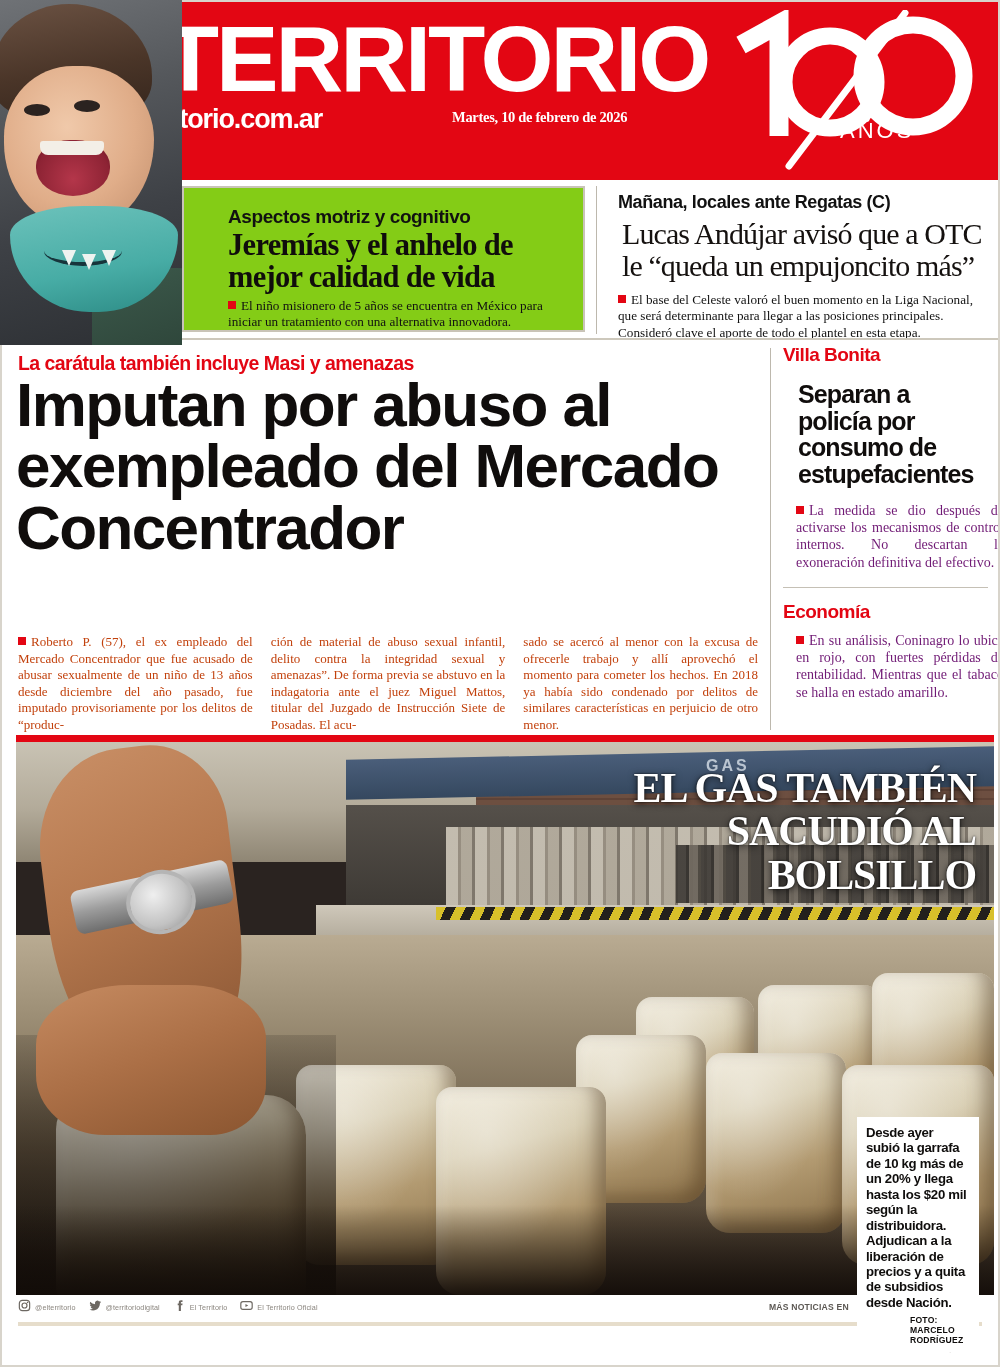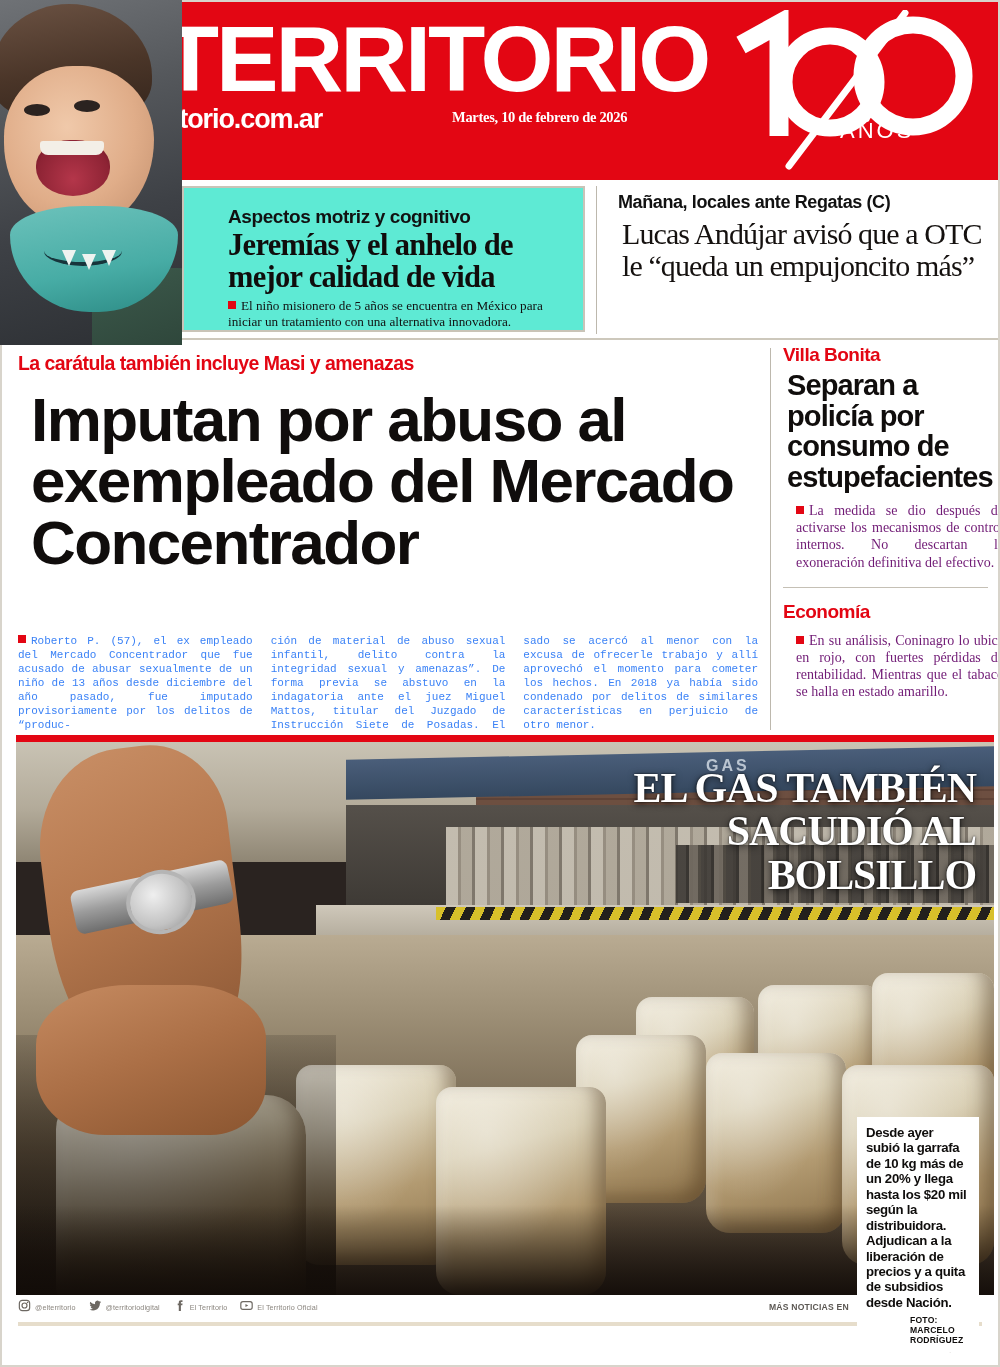--- a/index.html
+++ b/index.html
@@ -98,21 +98,21 @@
   .child-photo .shoulder{
     position:absolute;left:92px;top:268px;width:110px;height:90px;
     background:linear-gradient(160deg,#3d5a4c 0%,#2c4338 100%);
     border-radius:38% 22% 10% 10%;
   }
 
   
   .teaser-row{position:absolute;left:0;top:180px;width:1000px;height:160px;background:#fff;}
   .teaser-left{
     position:absolute;left:182px;top:6px;width:403px;height:146px;
-    border:2px solid #c9c4b8;background:#5eead4;box-sizing:border-box;
+    border:2px solid #c9c4b8;background:#84cc16;box-sizing:border-box;
   }
   .teaser-left .kicker{
     position:absolute;left:44px;top:18px;
     font-weight:bold;font-size:19px;color:#111;letter-spacing:-0.4px;
   }
   .teaser-left h2{
     position:absolute;left:44px;top:42px;width:350px;margin:0;
     font-family:"Liberation Serif", serif;
     font-weight:bold;font-size:30.5px;line-height:1.04;color:#100d0c;
     letter-spacing:-0.7px;
@@ -146,45 +146,45 @@
   .vdiv-top{position:absolute;left:596px;top:186px;width:1px;height:148px;background:#bdb8ad;}
   .hrule-top{position:absolute;left:0;top:338px;width:1000px;height:2px;background:#cdc8bc;}
 
   
   .lead-story{position:absolute;left:0;top:344px;width:770px;height:390px;}
   .lead-story .kicker{
     position:absolute;left:18px;top:8px;
     font-weight:bold;font-size:19.5px;color:#e30613;letter-spacing:-0.55px;
   }
   .lead-story h1{
-    position:absolute;left:16px;top:30px;width:748px;margin:15px;
+    position:absolute;left:16px;top:30px;width:748px;margin:0;
     font-family:"Liberation Sans", sans-serif;
     font-weight:bold;font-size:62px;line-height:0.99;color:#100d0c;
     letter-spacing:-1.6px;
   }
   .lead-cols{
     position:absolute;left:18px;top:290px;width:740px;height:90px;
     display:flex;gap:18px;
   }
   .lead-cols .col{
     width:236px;
-    font-family:Liberation Mono, monospace;
-    font-size:11px;line-height:1.275;color:#3b82f6;text-align:justify;
+    font-family:Liberation Serif, serif;
+    font-size:13px;line-height:1.275;color:#c2410c;text-align:justify;
   }
   .vdiv-main{position:absolute;left:770px;top:348px;width:1px;height:382px;background:#bdb8ad;}
 
   
   .sidebar{position:absolute;left:783px;top:344px;width:212px;height:390px;}
   .sb-item{position:relative;}
   .sb-item .kicker{
     font-weight:bold;font-size:19px;color:#e30613;letter-spacing:-0.5px;margin:0 0 3px 0;
   }
   .sb-item h3{
-    margin:4px;font-family:"Liberation Sans", sans-serif;
-    font-weight:bold;font-size:29px;line-height:1.06;color:#100d0c;letter-spacing:-0.9px;
+    margin:15px;font-family:"Liberation Sans", sans-serif;
+    font-weight:bold;font-size:25px;line-height:1.06;color:#100d0c;letter-spacing:-0.9px;
   }
   .sb-item .lead{
     margin-top:9px;width:208px;
     font-family:"Liberation Serif", serif;
     font-size:14px;line-height:1.23;color:#701a75;text-align:justify;margin-left:13px;
   }
   .sb-sep{width:205px;height:1px;background:#c5c0b5;margin:16px 0 13px 0;}
 
   
   .photo-wrap{
@@ -367,20 +367,21 @@
   <div class="teaser-row">
     <div class="teaser-left">
       <div class="kicker">Aspectos motriz y cognitivo</div>
       <h2>Jeremías y el anhelo de mejor calidad de vida</h2>
       <div class="lead"><span class="bullet-sq"></span><span>El niño misionero de 5 años se encuentra en México para iniciar un tratamiento con una alternativa innovadora.</span></div>
     </div>
 
     <div class="teaser-right">
       <div class="kicker">Mañana, locales ante Regatas (C)</div>
       <h2>Lucas Andújar avisó que a OTC le “queda un empujoncito más”</h2>
+      <div class="lead"><span class="bullet-sq"></span><span>El base del Celeste valoró el buen momento en la Liga Nacional, que será determinante para llegar a las posiciones principales. Consideró clave el aporte de todo el plantel en esta etapa.</span></div>
     </div>
   </div>
   <div class="vdiv-top"></div>
   <div class="hrule-top"></div>
 
   <div class="lead-story">
     <div class="kicker">La carátula también incluye Masi y amenazas</div>
     <h1>Imputan por abuso al exempleado del Mercado Concentrador</h1>
     <div class="lead-cols">
       <div class="col"><span class="bullet-sq"></span><span>Roberto P. (57), el ex empleado del Mercado Concentrador que fue acusado de abusar sexualmente de un niño de 13 años desde diciembre del año pasado, fue imputado provisoriamente por los delitos de “produc-</span></div>

